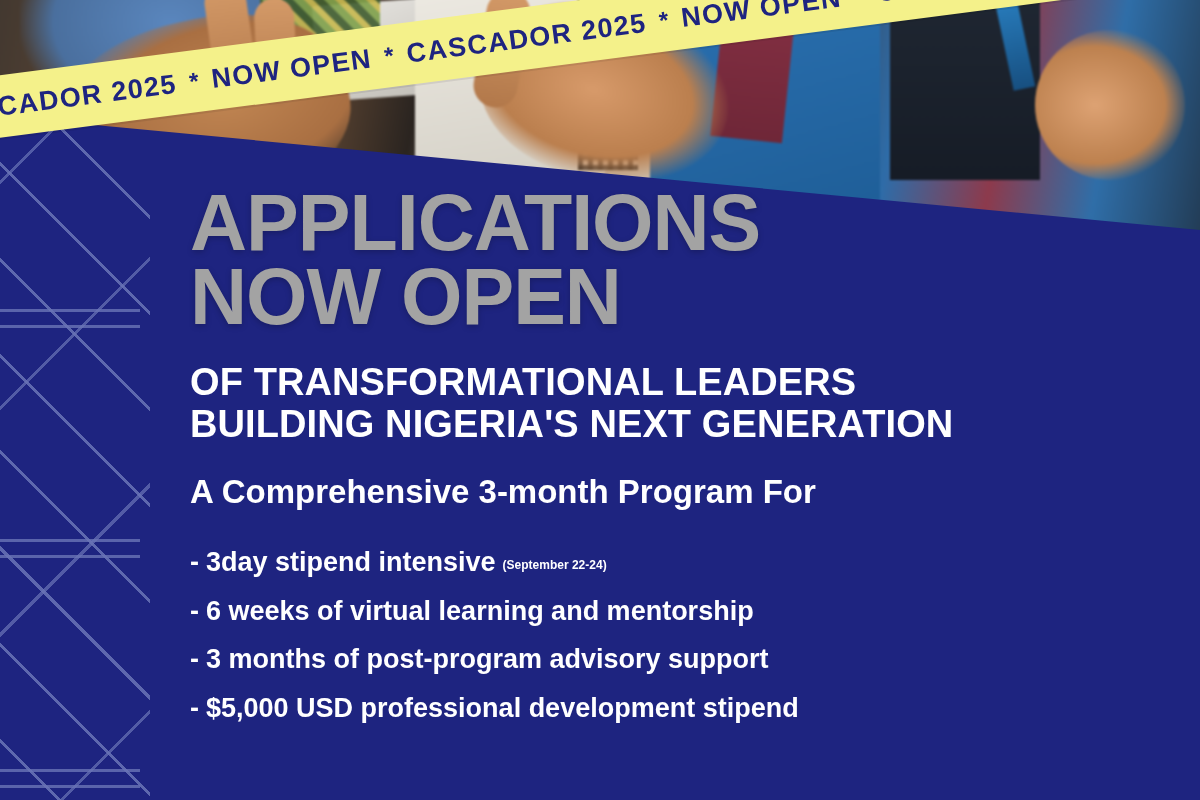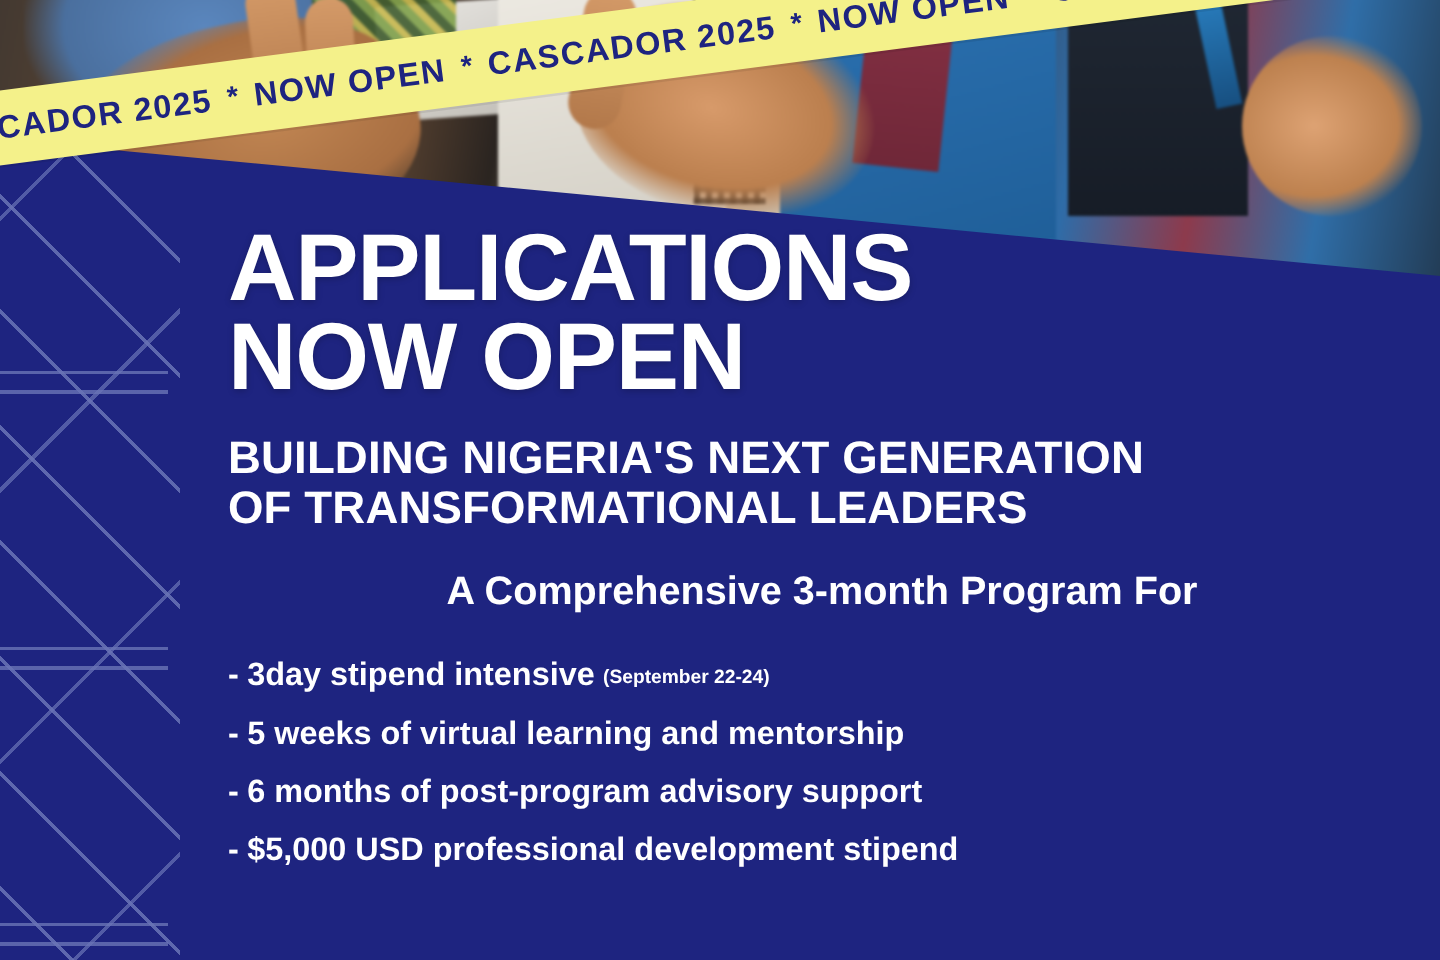--- a/index.html
+++ b/index.html
@@ -207,21 +207,21 @@
   }
 
   
   .content {
     position: absolute;
     left: 190px;
     top: 186px;
     width: 990px;
   }
   .headline {
-    color: #ffffff;
+    color: #a3a3a3;
     font-size: 79px;
     line-height: .94;
     font-weight: 800;
     letter-spacing: -1px;
     margin: 0 0 26px 0;
     text-shadow: 0 2px 6px rgba(0,0,0,.22);
   }
   .headline span { display: block; }
 
   .subhead {
@@ -234,38 +234,38 @@
   }
   .subhead span { display: block; }
 
   .tagline {
     color: #ffffff;
     font-size: 33px;
     line-height: 1.22;
     font-weight: 600;
     margin: 0 0 36px 0;
   }
-  .tagline span { display: block; text-align: center; }
+  .tagline span { display: block; }
 
   .bullets {
     list-style: none;
     margin: 0;
     padding: 0;
   }
   .bullets li {
     color: #ffffff;
     font-size: 27px;
     font-weight: 600;
     line-height: 1.1;
     margin-bottom: 19px;
     white-space: nowrap;
   }
   .bullets li .dash { margin-right: 7px; }
   .bullets li .note {
-    font-size: 16px;
+    font-size: 12px;
     font-weight: 600;
     margin-left: 7px;
     vertical-align: 2px;
   }
 </style>
 </head>
 <body>
 
 <div class="poster">
 
@@ -316,37 +316,37 @@
   </div>
 
   <div class="content">
 
     <h1 class="headline">
       <span>APPLICATIONS</span>
       <span>NOW OPEN</span>
     </h1>
 
     <h2 class="subhead">
+      <span>OF TRANSFORMATIONAL LEADERS</span>
       <span>BUILDING NIGERIA'S NEXT GENERATION</span>
-      <span>OF TRANSFORMATIONAL LEADERS</span>
     </h2>
 
     <p class="tagline">
       <span>A Comprehensive 3-month Program For</span>
     </p>
 
     <ul class="bullets">
       <li>
         <span class="dash">-</span><span>3day stipend intensive</span><span class="note">(September 22-24)</span>
       </li>
       <li>
-        <span class="dash">-</span><span>5 weeks of virtual learning and mentorship</span><span class="note"></span>
+        <span class="dash">-</span><span>6 weeks of virtual learning and mentorship</span><span class="note"></span>
       </li>
       <li>
-        <span class="dash">-</span><span>6 months of post-program advisory support</span><span class="note"></span>
+        <span class="dash">-</span><span>3 months of post-program advisory support</span><span class="note"></span>
       </li>
       <li>
         <span class="dash">-</span><span>$5,000 USD professional development stipend</span><span class="note"></span>
       </li>
     </ul>
 
   </div>
 </div>
 
 </body></html>

